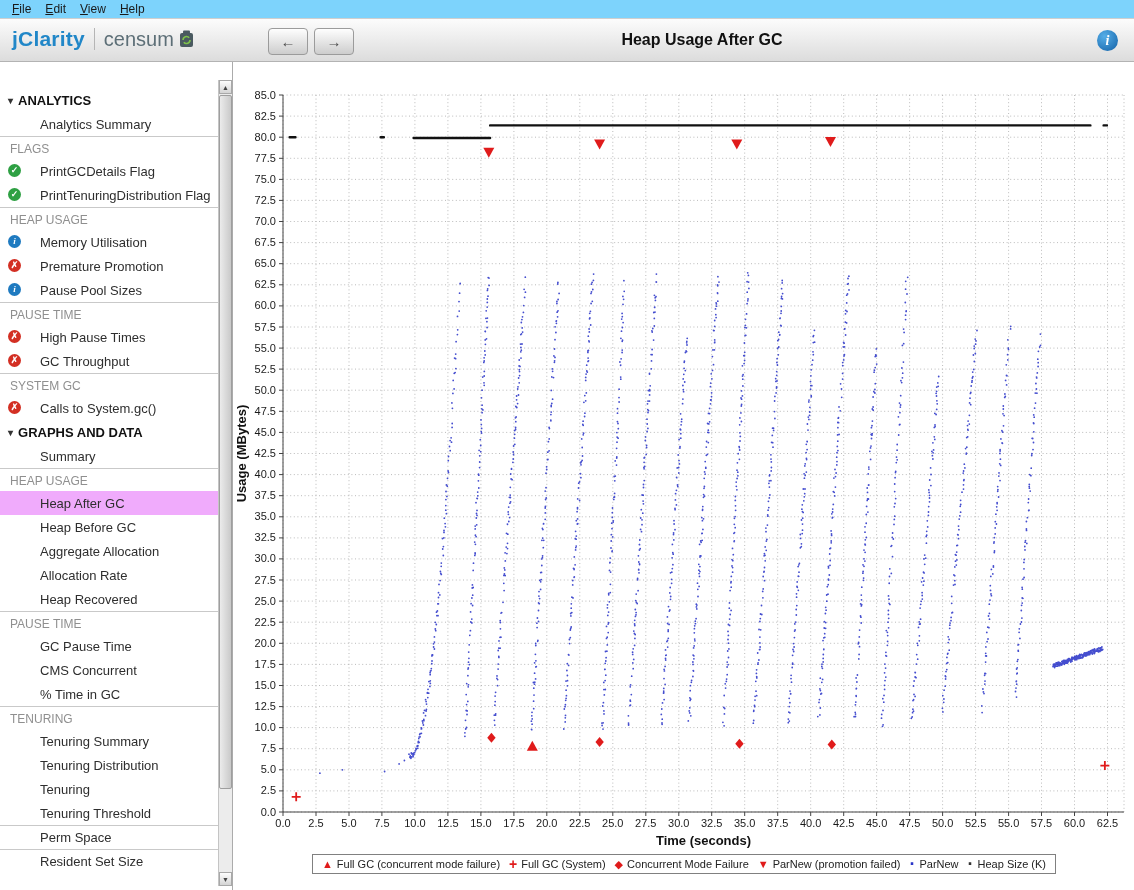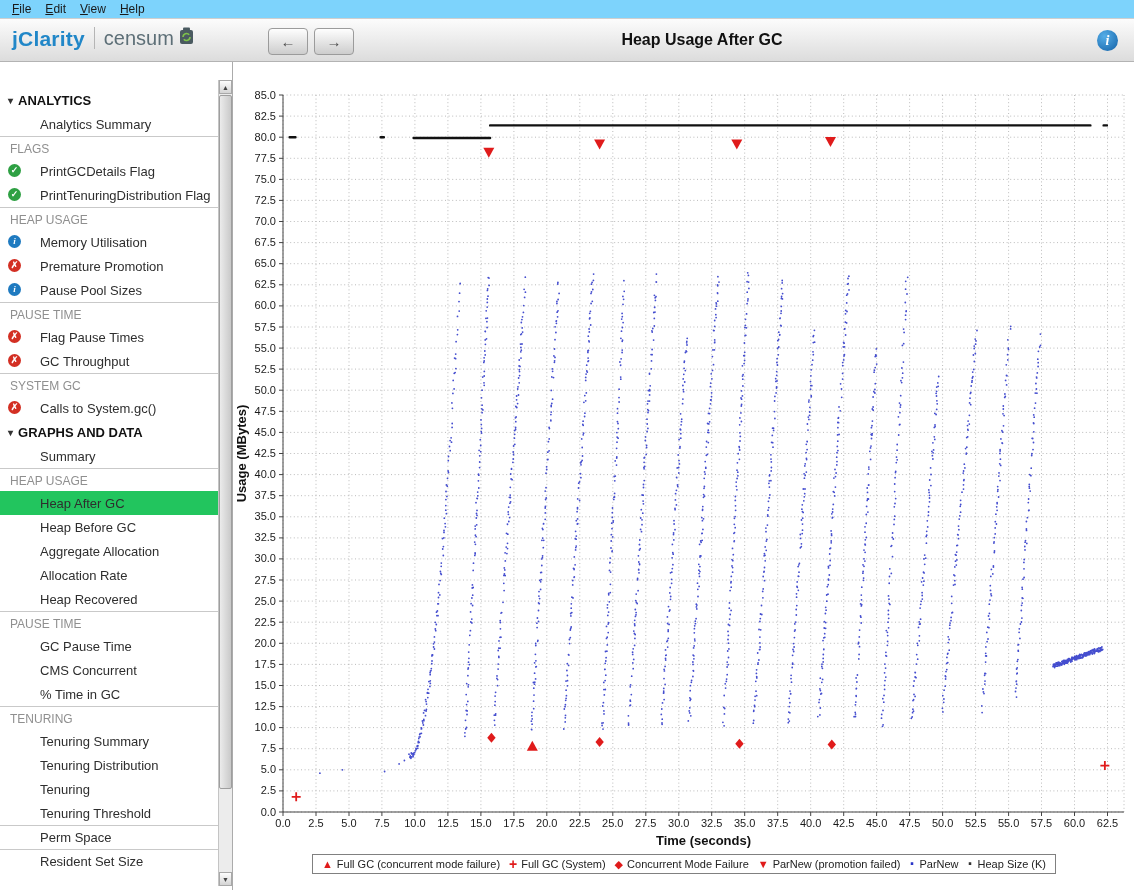--- a/index.html
+++ b/index.html
@@ -4,38 +4,38 @@
 <title>Censum</title>
 <style>
   html,body{margin:0;padding:0}
   body{width:1134px;height:890px;position:relative;overflow:hidden;background:#ffffff;font-family:"Liberation Sans",sans-serif}
   
   .menubar{position:absolute;top:0;left:0;width:100%;height:19px;background:#7dd3fc;border-bottom:1px solid #cfcfcf;display:flex;align-items:center;padding-left:5px;font-size:12px;color:#1a1a1a;box-sizing:border-box}
   .menu-item{padding:2px 7px;cursor:default}
   .menu-item .u{text-decoration:underline}
   
   .header{position:absolute;top:19px;left:0;width:100%;height:43px;background:linear-gradient(#fcfcfc,#dcdcdc);border-bottom:1px solid #b3b3b3;box-sizing:border-box}
-  .brand{position:absolute;left:12px;top:8px;display:flex;align-items:flex-start}
+  .brand{position:absolute;left:12px;top:8px;display:flex;align-items:center}
   .brand-name{font-size:21px;color:#2187c8;font-weight:bold;letter-spacing:.2px}
   .brand-sep{width:1px;height:22px;background:#b5b5b5;margin:0 9px}
   .brand-product{font-size:20px;color:#5d6f77}
   .censum-icon{margin-left:5px;display:inline-flex}
   .navbtns{position:absolute;left:268px;top:9px;display:flex;gap:6px}
   .navbtn{width:38px;height:25px;border:1px solid #9b9b9b;border-radius:4px;background:linear-gradient(#fefefe,#cdcdcd);display:flex;align-items:center;justify-content:center;font-size:15px;font-weight:bold;color:#4d4d4d;cursor:pointer}
   .hdr-title{position:absolute;left:330px;right:60px;top:0;height:42px;display:flex;align-items:center;justify-content:center;font-size:16px;font-weight:bold;color:#111}
   .info-btn{position:absolute;right:16px;top:11px;width:21px;height:21px;border-radius:50%;background:radial-gradient(circle at 35% 30%,#55aee8,#1260a6);color:#fff;display:flex;align-items:center;justify-content:center;font-family:"Liberation Serif",serif;font-style:italic;font-weight:bold;font-size:14px;cursor:pointer}
   
   .sidebar{position:absolute;top:62px;left:0;width:233px;bottom:0;background:#fff;border-right:1px solid #ababab;box-sizing:border-box}
   .side-list{position:absolute;top:0;left:0;right:14px;bottom:0;padding-top:26px;overflow:hidden}
   .side-group{height:24px;display:flex;align-items:center;padding-left:8px;font-size:13px;font-weight:bold;color:#111;cursor:pointer;white-space:nowrap}
   .side-group .tri{font-size:10px;margin-right:5px;color:#333}
   .side-section{height:23px;display:flex;align-items:flex-end;padding:0 0 3px 10px;font-size:12px;color:#8f8f8f;border-top:1px solid #c9c9c9;box-sizing:border-box;white-space:nowrap}
   .side-item{height:24px;display:flex;align-items:center;padding-left:40px;font-size:13px;color:#2e2e2e;cursor:pointer;position:relative;white-space:nowrap;box-sizing:border-box}
   .side-item.divtop{border-top:1px solid #c9c9c9}
-  .side-item.sel{background:#22c55e}
+  .side-item.sel{background:#f0abfc}
   .side-item .sicon{position:absolute;left:8px;top:5px;width:13px;height:13px;border-radius:50%;color:#fff;font-size:9px;line-height:13px;text-align:center;font-weight:bold}
   .sicon.ok{background:#2ea043}
   .sicon.err{background:#d32f23}
   .sicon.inf{background:#1e7ac0;font-family:"Liberation Serif",serif;font-style:italic}
   .scrollbar{position:absolute;top:18px;right:0;width:14px;bottom:4px;background:#ececec;border-left:1px solid #c4c4c4;box-sizing:border-box}
   .sb-btn{position:absolute;left:0;width:13px;height:14px;background:linear-gradient(#fdfdfd,#d4d4d4);border:1px solid #a8a8a8;box-sizing:border-box;font-size:7px;color:#444;display:flex;align-items:center;justify-content:center;cursor:pointer}
   .sb-up{top:0}
   .sb-down{bottom:0}
   .sb-thumb{position:absolute;left:0;top:15px;width:13px;height:694px;background:linear-gradient(90deg,#ebebeb,#c9c9c9);border:1px solid #9e9e9e;border-radius:2px;box-sizing:border-box;cursor:grab}
   
@@ -113,21 +113,21 @@
         <span class="sicon err">✗</span>
         <span>Premature Promotion</span>
       </div>
       <div class="side-item">
         <span class="sicon inf">i</span>
         <span>Pause Pool Sizes</span>
       </div>
       <div class="side-section">PAUSE TIME</div>
       <div class="side-item">
         <span class="sicon err">✗</span>
-        <span>Flag Pause Times</span>
+        <span>High Pause Times</span>
       </div>
       <div class="side-item">
         <span class="sicon err">✗</span>
         <span>GC Throughput</span>
       </div>
       <div class="side-section">SYSTEM GC</div>
       <div class="side-item">
         <span class="sicon err">✗</span>
         <span>Calls to System.gc()</span>
       </div>

